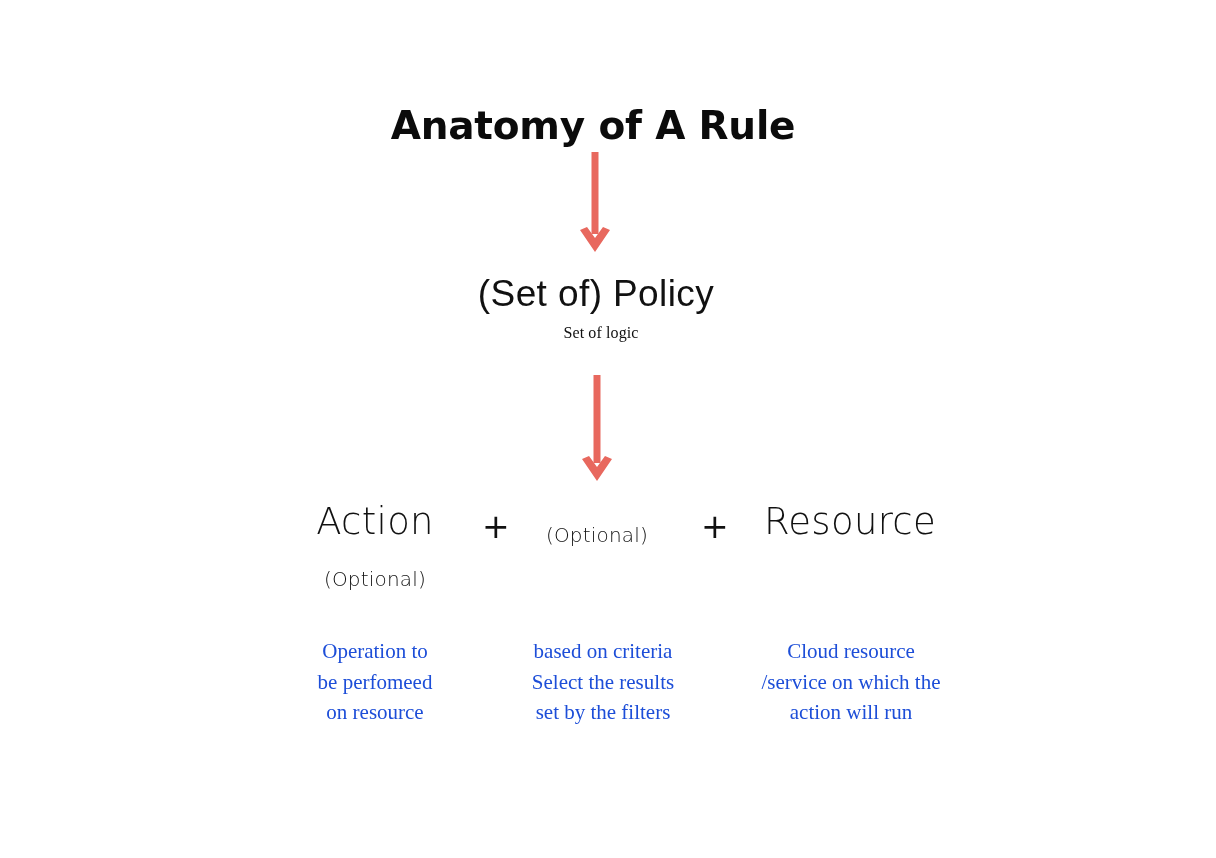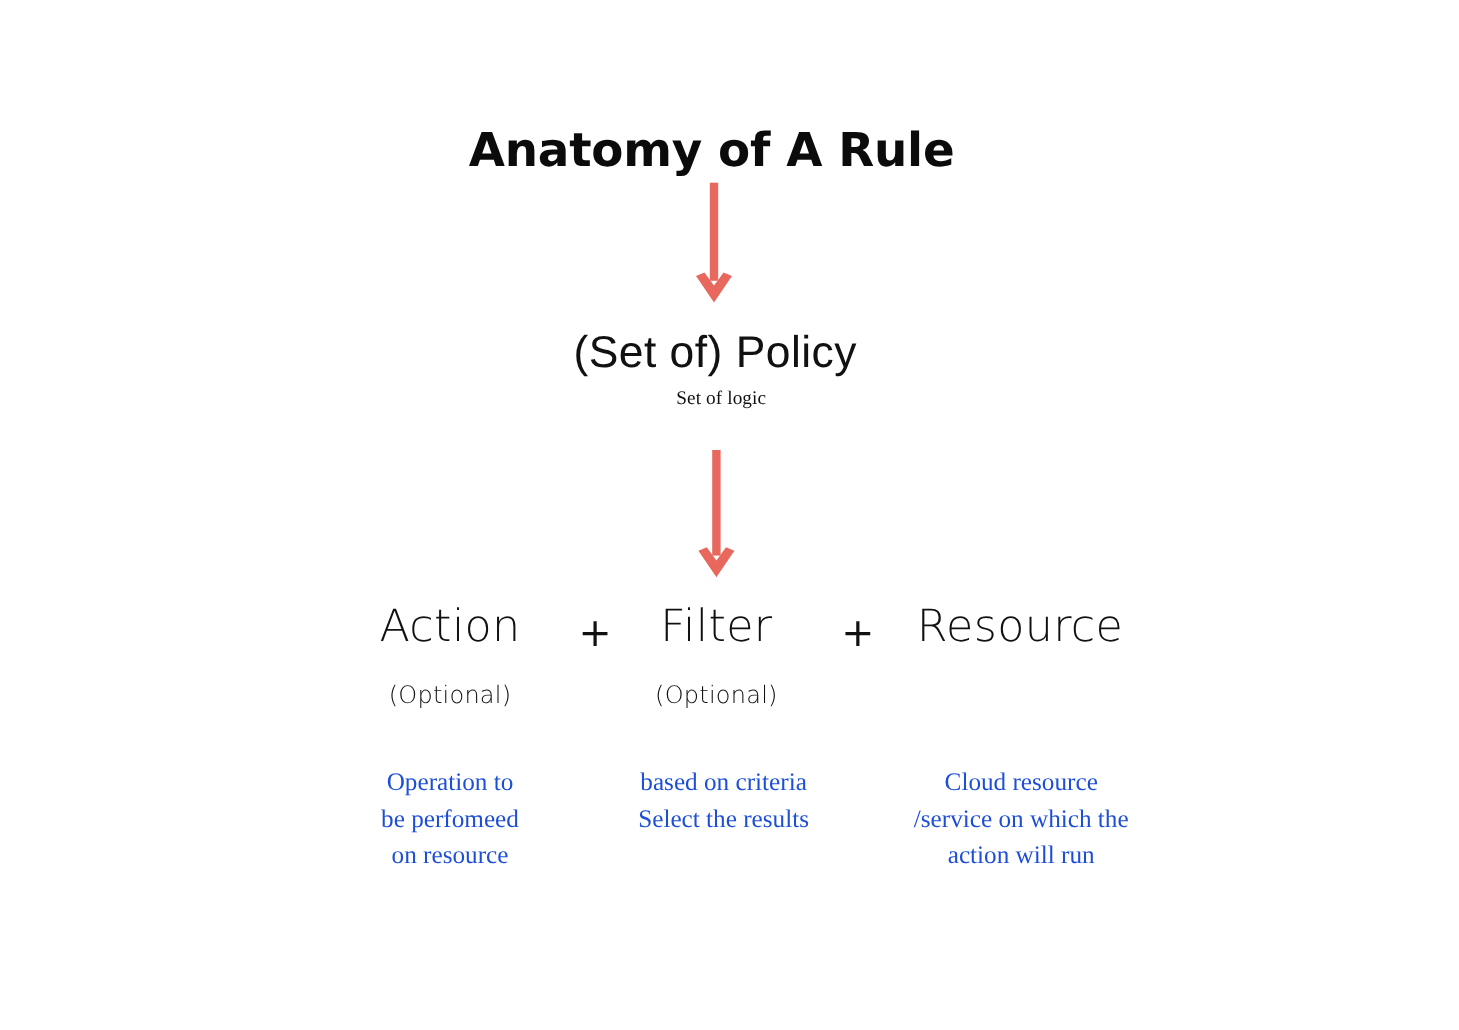--- a/index.html
+++ b/index.html
@@ -158,40 +158,40 @@
   <div class="components">
 
     <div class="comp comp-action">
       <div class="comp-name">Action</div>
       <div class="comp-optional">(Optional)</div>
     </div>
 
     <div class="plus plus-1">+</div>
 
     <div class="comp comp-filter">
-      <div class="comp-name">Filter</div>
       <div class="comp-optional">(Optional)</div>
     </div>
 
     <div class="plus plus-2">+</div>
 
     <div class="comp comp-resource">
       <div class="comp-name">Resource</div>
       <div class="comp-optional hidden"></div>
     </div>
 
     <div class="comp-desc desc-action">
       <div>Operation to</div>
       <div>be perfomeed</div>
       <div>on resource</div>
     </div>
 
     <div class="comp-desc desc-filter">
       <div>based on criteria</div>
       <div>Select the results</div>
+      <div>set by the filters</div>
     </div>
 
     <div class="comp-desc desc-resource">
       <div>Cloud resource</div>
       <div>/service on which the</div>
       <div>action will run</div>
     </div>
 
   </div>
 </div>

